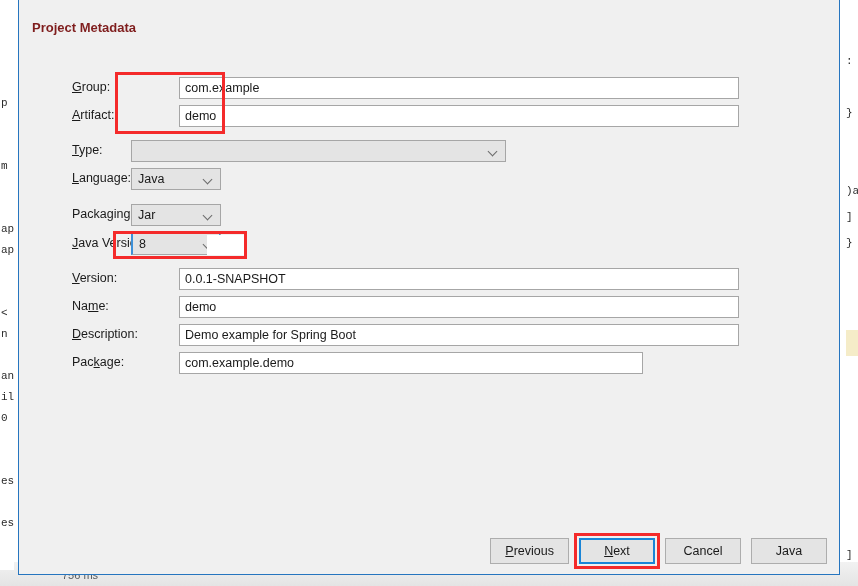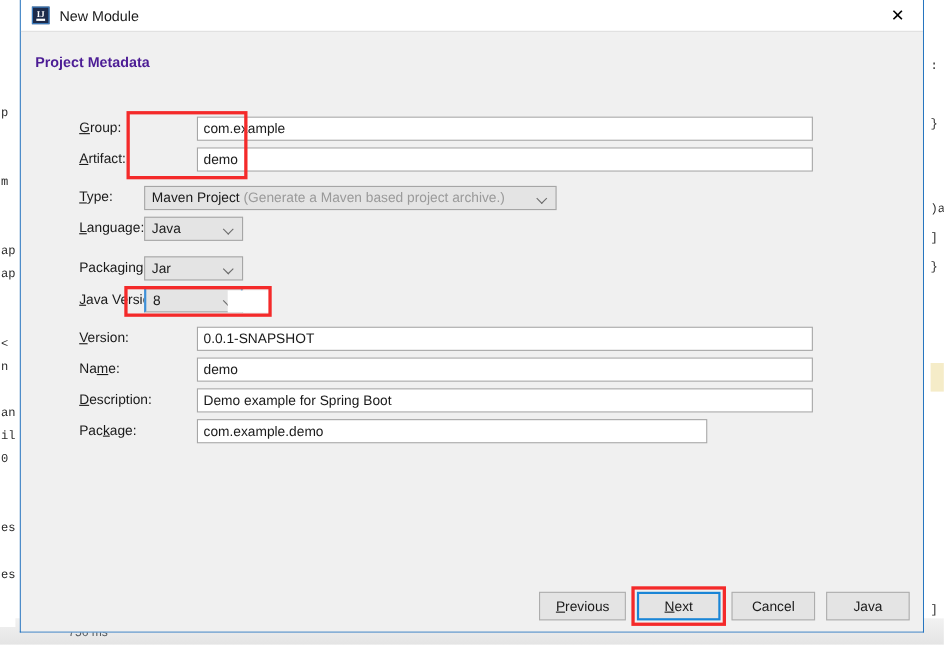--- a/index.html
+++ b/index.html
@@ -116,21 +116,21 @@
     position: relative;
     flex: 1 1 auto;
     background: #f0f0f0;
   }
 
   .section-title {
     position: absolute;
     left: 13px; top: 20px;
     font-size: 13px;
     font-weight: bold;
-    color: #4c1d95;
+    color: #7f1d1d;
   }
 
   
   .row { position: absolute; left: 13px; height: 22px; }
   .row-label {
     position: absolute; left: 0; top: 3px;
     font-size: 12.5px;
     color: #1a1a1a;
     white-space: nowrap;
     margin-left: 40px;
@@ -283,46 +283,37 @@
       <div class="ln"></div>
       <div class="ln"></div>
       <div class="ln"></div>
       <div class="ln">]</div>
     </div>
   <div class="bg-highlight"></div>
 </div>
 
 <div id="dialog">
 
-  <div class="titlebar">
-    <div class="app-icon">
-      <div class="ij">IJ</div>
-      <div class="bar"></div>
-    </div>
-    <div class="titlebar-text">New Module</div>
-    <div class="close-btn">✕</div>
-  </div>
 
   <div class="dialog-body">
 
     <div class="section-title">Project Metadata</div>
 
     <div id="form-rows">
         <div class="row" style="top: 77px;">
           <div class="row-label"><u>G</u>roup:</div>
           <div class="txtfield" style="left: 99px; width: 560px;">com.example</div>
         </div>
         <div class="row" style="top: 105px;">
           <div class="row-label"><u>A</u>rtifact:</div>
           <div class="txtfield" style="left: 99px; width: 560px;">demo</div>
         </div>
         <div class="row" style="top: 140px;">
           <div class="row-label"><u>T</u>ype:</div>
           <div class="combo" style="left: 99px; width: 375px;">
-            <span class="ctext">Maven Project<span class="muted"> (Generate a Maven based project archive.)</span></span>
             <span class="arrow"></span>
           </div>
         </div>
         <div class="row" style="top: 168px;">
           <div class="row-label"><u>L</u>anguage:</div>
           <div class="combo" style="left: 99px; width: 90px;">
             <span class="ctext">Java</span>
             <span class="arrow"></span>
           </div>
         </div>

